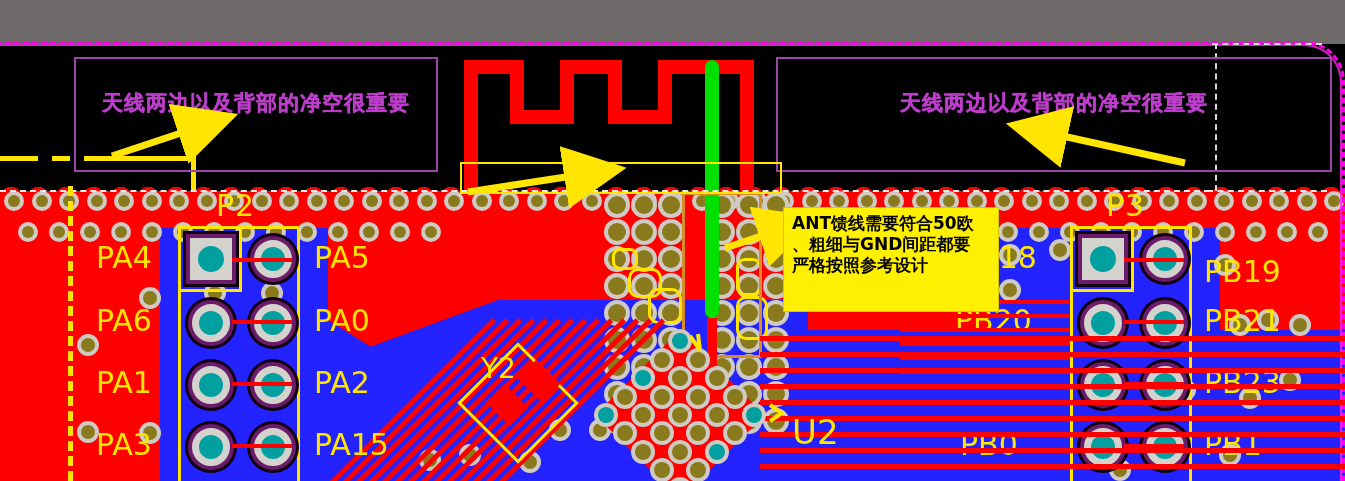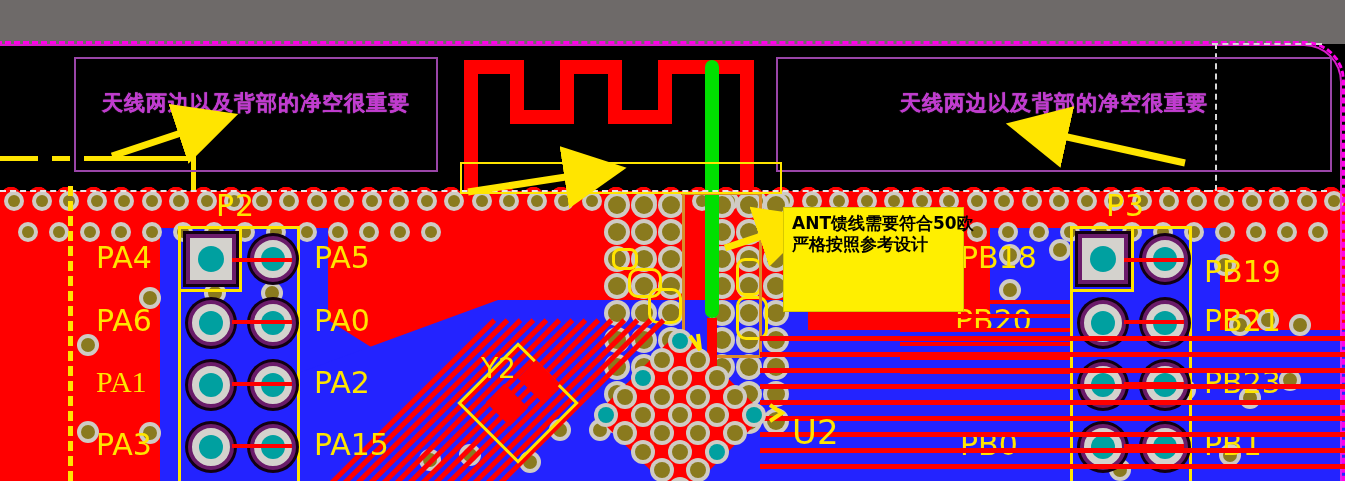--- a/index.html
+++ b/index.html
@@ -452,21 +452,21 @@
   <div class="pad-round" style="left:250px;top:236px;"></div>
   <div class="pad-round" style="left:188px;top:300px;"></div>
   <div class="pad-round" style="left:250px;top:300px;"></div>
   <div class="pad-round" style="left:188px;top:362px;"></div>
   <div class="pad-round" style="left:250px;top:362px;"></div>
   <div class="pad-round" style="left:188px;top:424px;"></div>
   <div class="pad-round" style="left:250px;top:424px;"></div>
 
   <div class="pinlabel" style="left:96px;top:240px;">PA4</div>
   <div class="pinlabel" style="left:96px;top:303px;">PA6</div>
-  <div class="pinlabel" style="left:96px;top:365px;font-family:Liberation Serif, serif;">PA1</div>
+  <div class="pinlabel" style="left:96px;top:365px;">PA1</div>
   <div class="pinlabel" style="left:96px;top:427px;">PA3</div>
 
   <div class="pinlabel" style="left:314px;top:240px;z-index:9;">PA5</div>
   <div class="pinlabel" style="left:314px;top:303px;z-index:9;">PA0</div>
   <div class="pinlabel" style="left:314px;top:365px;z-index:9;">PA2</div>
   <div class="pinlabel" style="left:314px;top:427px;z-index:9;">PA15</div>
 
   <div class="silk-box" style="left:1070px;top:226px;width:64px;height:66px;"></div>
   <div class="silk-box" style="left:1070px;top:226px;width:122px;height:255px;border-bottom:none;"></div>
 
@@ -542,22 +542,23 @@
     <span class="note-text" style="margin-top:30px;">天线两边以及背部的净空很重要</span>
   </div>
 
   <div class="note-box" style="left:776px;top:57px;width:556px;height:115px;">
     <span class="note-text" style="margin-top:30px;">天线两边以及背部的净空很重要</span>
   </div>
 
 
   <div class="arrow-box" style="left:460px;top:162px;width:322px;height:32px;"></div>
 
-  <div class="callout" style="left:783px;top:207px;width:181px;height:105px;">
+  <div class="callout" style="left:783px;top:207px;width:216px;height:105px;">
     <div>ANT馈线需要符合50欧</div>
+    <div>、粗细与GND间距都要</div>
     <div>严格按照参考设计</div>
   </div>
 
   <svg class="ovl">
     <defs>
       <marker id="ah" markerWidth="9" markerHeight="9" refX="4" refY="4.5" orient="auto">
         <path d="M0,0 L9,4.5 L0,9 Z" fill="#ffe500"></path>
       </marker>
     </defs>
 

